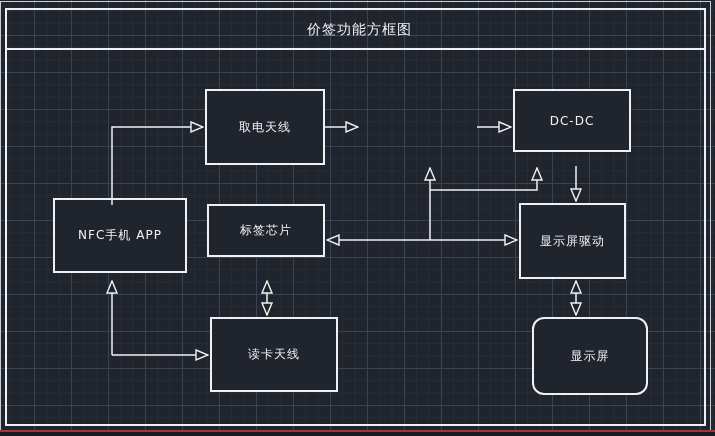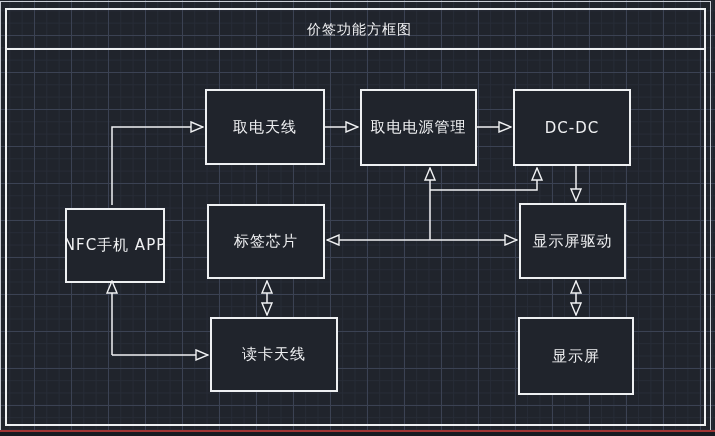--- a/index.html
+++ b/index.html
@@ -41,45 +41,44 @@
   }
   .bottom-strip{
     position:absolute;left:0;top:432px;width:715px;height:4px;
     background:#171a21;
   }
   
   .node{
     position:absolute;box-sizing:border-box;
     background:#20242c;border:2px solid #eef0f2;
     display:flex;align-items:center;justify-content:center;
-    font-size:15px;letter-spacing:1px;white-space:nowrap;
+    font-size:12px;letter-spacing:1px;white-space:nowrap;
   }
   .n-pa {left:205px;top:89px; width:120px;height:76px;}
   .n-pm {left:360px;top:89px; width:117px;height:77px;}
-  .n-dc {left:513px;top:89px; width:118px;height:77px;}
-  .n-nfc{left:53px; top:208px;width:100px;height:75px;margin-left:12px;}
-  .n-tc {left:207px;top:204px;width:118px;height:75px;}
+  .n-dc {left:513px;top:89px; width:118px;height:63px;}
+  .n-nfc{left:53px; top:198px;width:134px;height:75px;}
+  .n-tc {left:207px;top:204px;width:118px;height:53px;}
   .n-dd {left:519px;top:203px;width:107px;height:76px;}
   .n-ra {left:210px;top:317px;width:128px;height:75px;}
-  .n-ds {left:518px;top:317px;width:116px;height:78px;}
+  .n-ds {left:532px;top:317px;width:116px;height:78px;border-radius:12px;}
   svg.wires{position:absolute;left:0;top:0;width:715px;height:436px;}
   svg.wires polyline{fill:none;stroke:#f0f1f3;stroke-width:1.5;}
 </style>
 </head>
 <body>
 
 <div id="canvas">
 
   <div class="outer-frame"></div>
   <div class="sheet-frame"></div>
   <div class="title-sep"></div>
   <div class="title-text">价签功能方框图</div>
 
   <div class="node n-pa">取电天线</div>
-  <div class="node n-pm">取电电源管理</div>
   <div class="node n-dc">DC-DC</div>
   <div class="node n-nfc">NFC手机 APP</div>
   <div class="node n-tc">标签芯片</div>
   <div class="node n-dd">显示屏驱动</div>
   <div class="node n-ra">读卡天线</div>
   <div class="node n-ds">显示屏</div>
 
   <svg class="wires" viewBox="0 0 715 436">
     <defs>
       <marker id="ah" viewBox="0 0 14 12" refX="13" refY="6" markerWidth="14" markerHeight="12" orient="auto" markerUnits="userSpaceOnUse">

